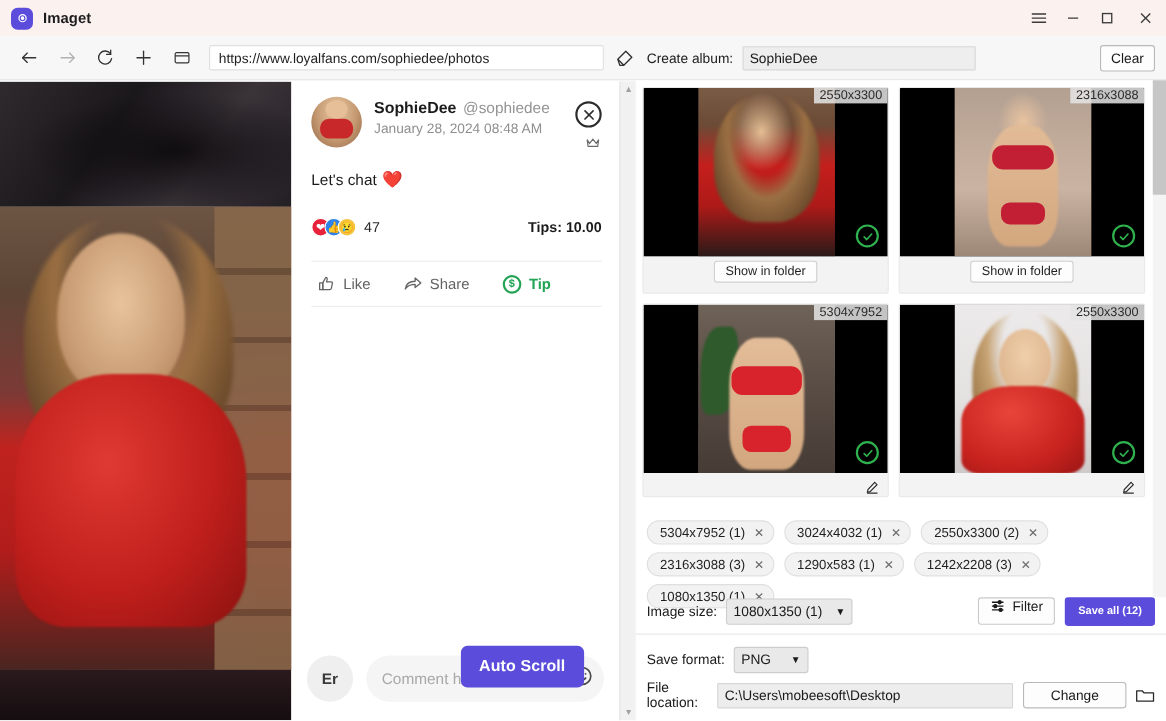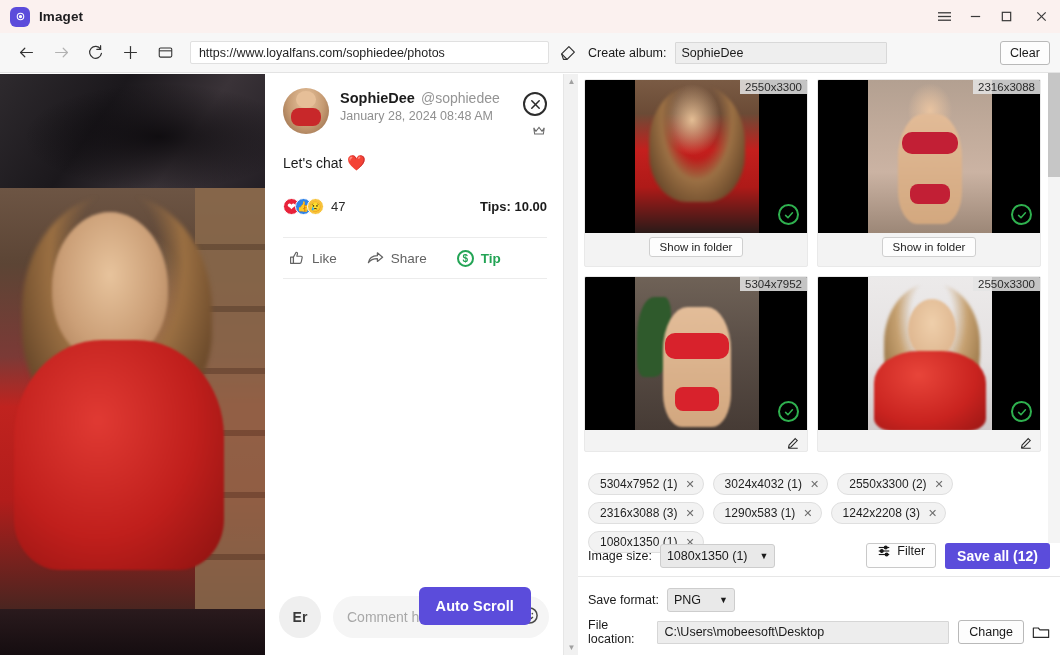--- a/index.html
+++ b/index.html
@@ -317,38 +317,38 @@
   }
   .select .cv { margin-left: auto; padding-left: 12px; font-size: 9px; color: #1a1a1a; }
   .filter-btn {
     margin-left: auto; height: 25px; background: #fdfdfd; border: 1px solid #c9c9c9;
     border-radius: 3px; display: flex; align-items: flex-start; padding: 0 10px;
     font-size: 12.5px; color: #1a1a1a; gap: 6px;
   }
   .saveall-btn {
     margin-left: 9px; height: 26px; background: #5b4cdb; border-radius: 3px;
     display: flex; align-items: center; padding: 0 12px;
-    font-size: 14px; font-weight: bold; color: #ffffff;
+    font-size: 10px; font-weight: bold; color: #ffffff;
   }
   .fmt-row {
     position: absolute; left: 0; top: 512px; width: 482px; height: 30px;
     display: flex; align-items: center; padding: 0 10px;
   }
   .loc-row {
     position: absolute; left: 0; top: 543px; width: 482px; height: 32px;
     display: flex; align-items: center; padding: 0 10px;
   }
   .loc-input {
     margin-left: 0; width: 295px; height: 23px; background: #ededed;
     border: 1px solid #d6d6d6; font-size: 12.5px; color: #1a1a1a;
     display: flex; align-items: center; padding: 0 6px; border-radius: 1px;
   }
   .change-btn {
     margin-left: 9px; height: 24px; background: #fdfdfd; border: 1px solid #b9b9b9;
-    border-radius: 3px; display: flex; align-items: center; padding: 0 10px;
+    border-radius: 3px; display: flex; align-items: center; padding: 0 24px;
     font-size: 12.5px; color: #1a1a1a;
   }
   .folder-ico { margin-left: 8px; color: #2a2a2a; display: flex; }
 
   
   .rscroll {
     position: absolute; left: 1048px; top: 73px; width: 12px; height: 470px;
     background: #f4f4f4;
   }
   .rthumb { position: absolute; left: 0; top: 0; width: 12px; height: 104px; background: #c6c6c6; }

